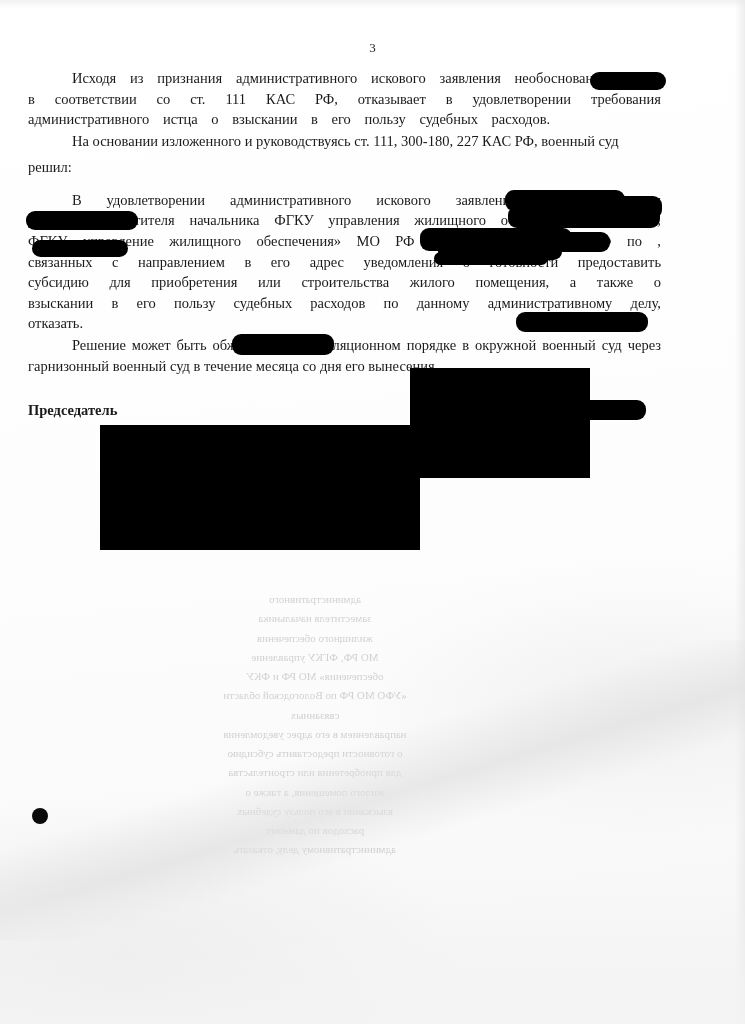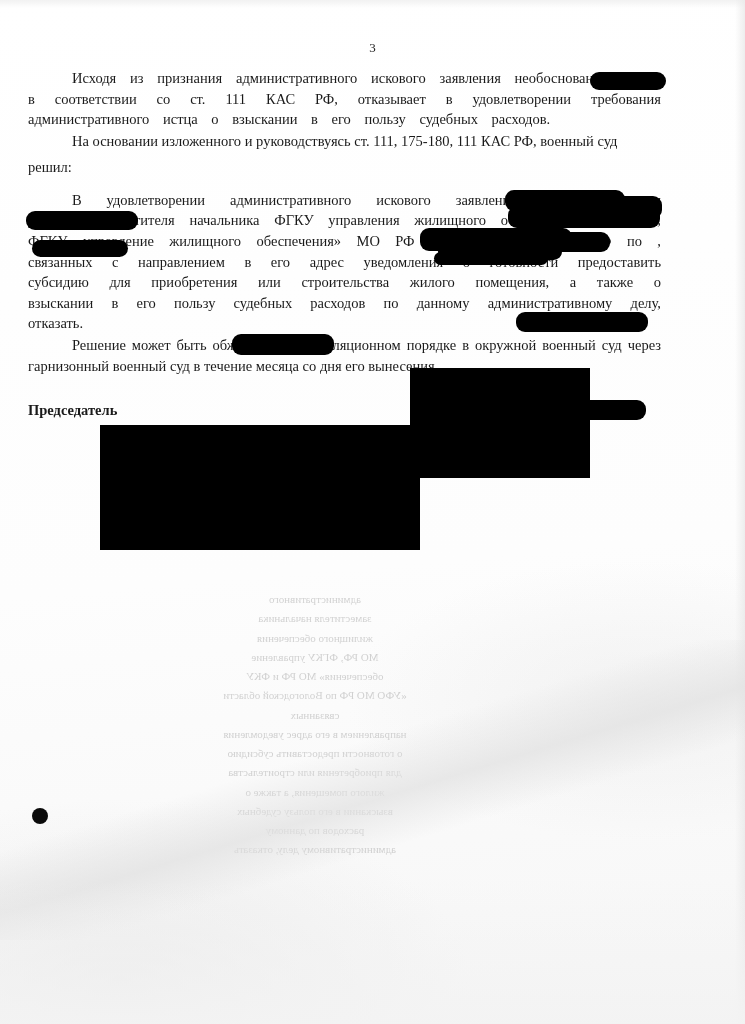--- a/index.html
+++ b/index.html
@@ -132,21 +132,21 @@
 
 <div id="page">
 
   <div class="edge-top"></div>
   <div class="edge-right"></div>
 
   <div class="page-number">3</div>
 
   <div class="doc-body">
     <p class="p-spread">Исходя из признания административного искового заявления необоснованным, суд, в соответствии со ст. 111 КАС РФ, отказывает в удовлетворении требования административного истца о взыскании в его пользу судебных расходов.</p>
-    <p>На основании изложенного и руководствуясь ст. 111, 175-180, 111 КАС РФ, военный суд</p>
+    <p>На основании изложенного и руководствуясь ст. 111, 300-180, 227 КАС РФ, военный суд</p>
     <p class="center-word">решил:</p>
     <p class="p-spread">В удовлетворении административного искового заявления об оспаривании действий заместителя начальника ФГКУ управления жилищного обеспечения» МО РФ, ФГКУ управление жилищного обеспечения» МО РФ и ФКУ «УФО МО РФ по , связанных с направлением в его адрес уведомления о готовности предоставить субсидию для приобретения или строительства жилого помещения, а также о взыскании в его пользу судебных расходов по данному административному делу, отказать.</p>
     <p>Решение может быть обжаловано в апелляционном порядке в окружной военный суд через гарнизонный военный суд в течение месяца со дня его вынесения.</p>
   </div>
 
   <div class="signature-line">Председатель</div>
 
   <div class="showthrough">
     <div>административного</div>
     <div>заместителя начальника</div>

